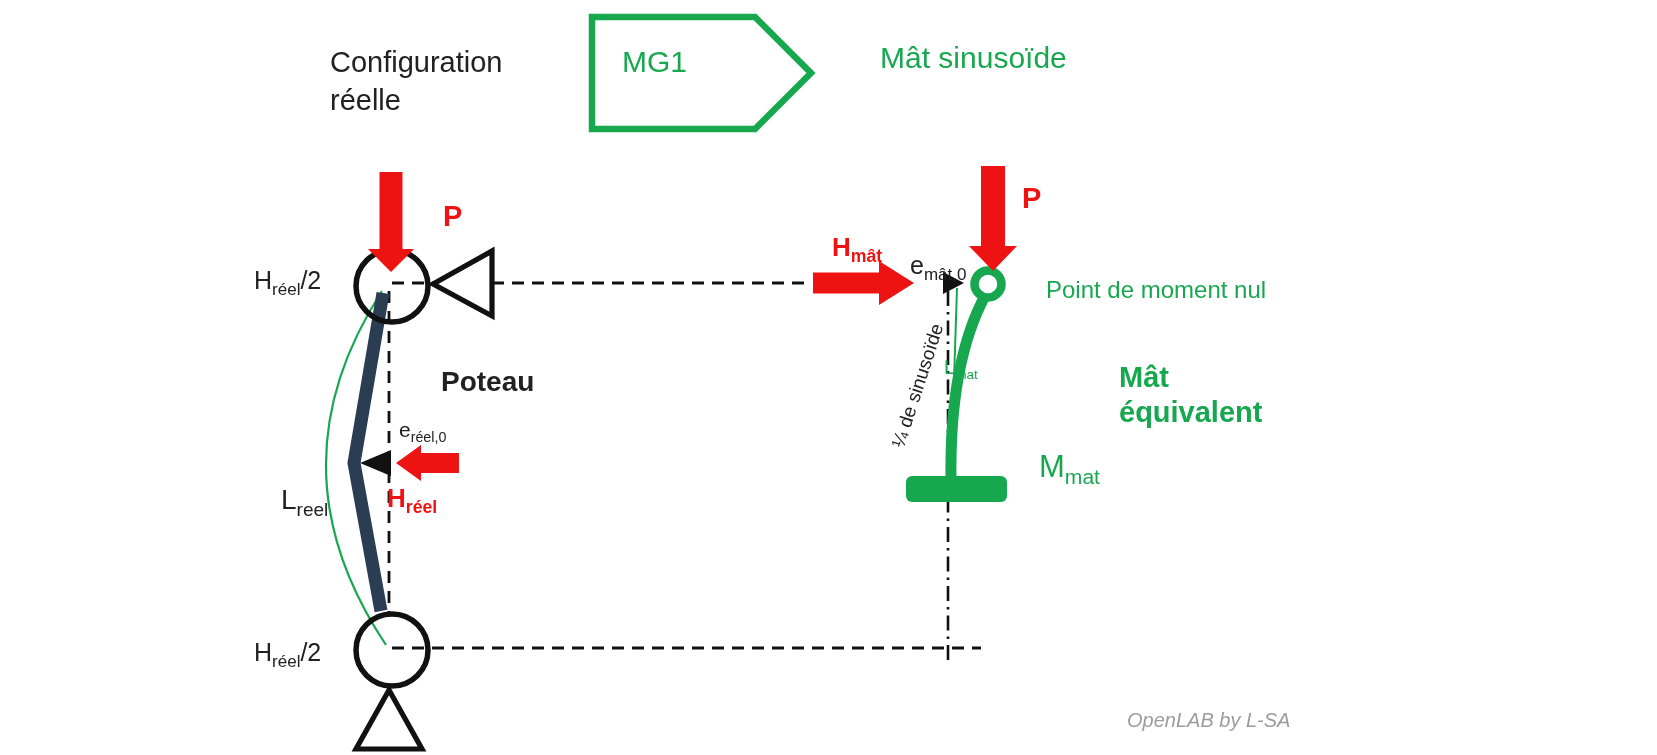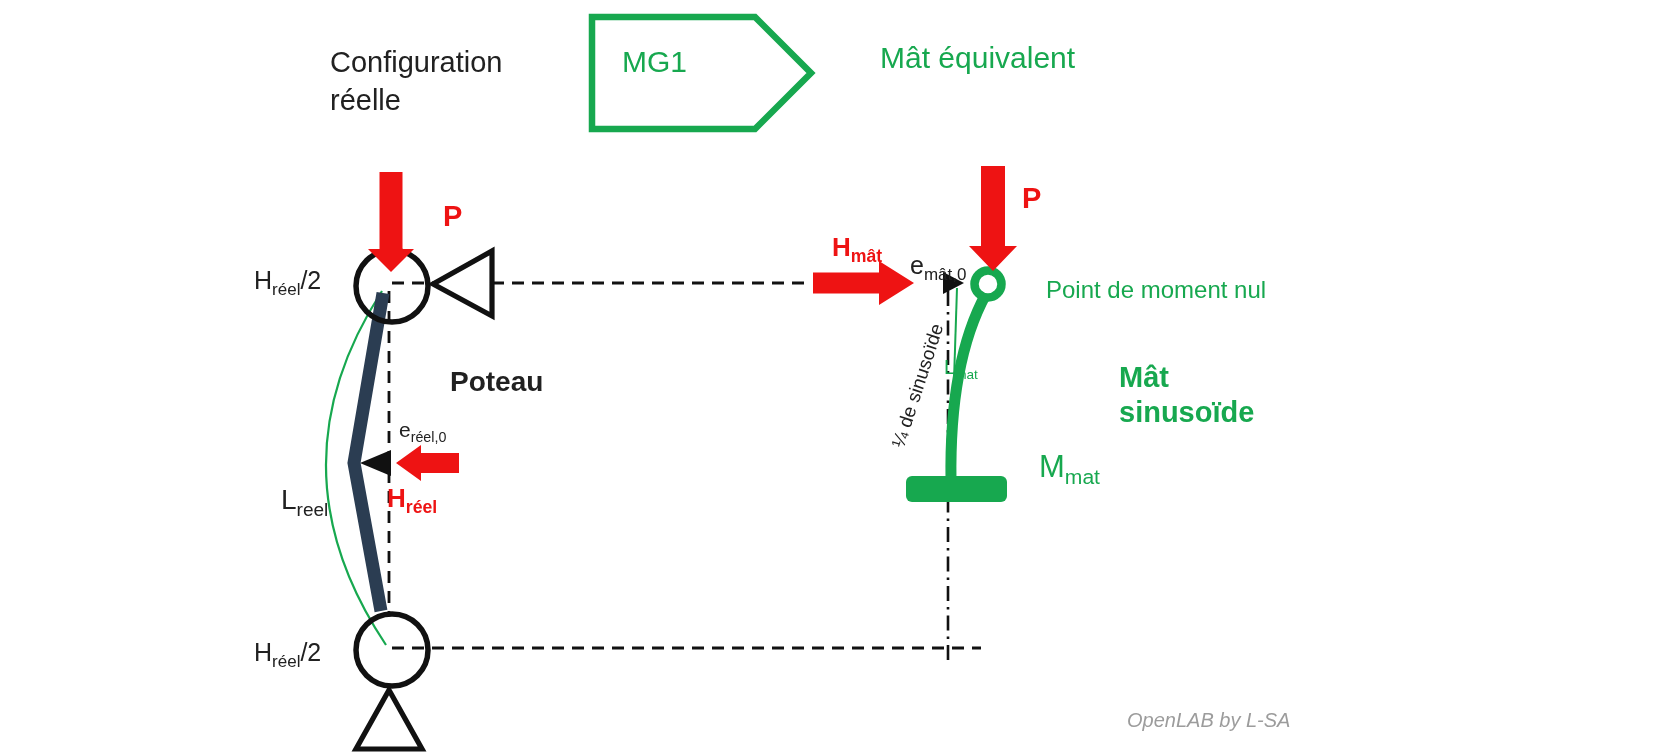--- a/index.html
+++ b/index.html
@@ -63,27 +63,27 @@
     <path class="red-shape" d="M981 166 H1005 V246 H1017 L993 271 L969 246 H981 Z"></path>
     <path class="red-shape" d="M813 272.5 H879 V261 L914 283 L879 305 V293.5 H813 Z"></path>
     <polygon class="black-shape" points="964,283 943,272 943,294"></polygon>
   </svg>
 
   <div class="lbl" style="left:330px;top:43px;font-size:29px;line-height:38px;">
     <span>Configuration</span><br>
     <span>réelle</span>
   </div>
   <div class="lbl green" style="left:622px;top:45px;font-size:30px;">MG1</div>
-  <div class="lbl green" style="left:880px;top:41px;font-size:30px;">Mât équivalent</div>
+  <div class="lbl green" style="left:880px;top:41px;font-size:30px;">Mât sinusoïde</div>
 
   <div class="lbl" style="left:254px;top:266px;font-size:25px;">
     <span>H</span><sub>réel</sub><span>/2</span>
   </div>
   <div class="lbl red bold" style="left:443px;top:200px;font-size:29px;">P</div>
-  <div class="lbl bold" style="left:450px;top:366px;font-size:28px;">Poteau</div>
+  <div class="lbl bold" style="left:441px;top:366px;font-size:28px;">Poteau</div>
   <div class="lbl" style="left:399px;top:418px;font-size:21px;">
     <span>e</span><sub>réel,0</sub>
   </div>
   <div class="lbl red bold" style="left:387px;top:484px;font-size:26px;">
     <span>H</span><sub>réel</sub>
   </div>
   <div class="lbl" style="left:281px;top:484px;font-size:28px;">
     <span>L</span><sub>reel</sub>
   </div>
   <div class="lbl" style="left:254px;top:638px;font-size:25px;">
@@ -100,17 +100,17 @@
   <div class="lbl green" style="left:1046px;top:276px;font-size:24px;">Point de moment nul</div>
   <div class="lbl rot-note" style="left:898px;top:436px;font-size:19px;">¼ de sinusoïde</div>
   <div class="lbl green" style="left:944px;top:356px;font-size:20px;">
     <span>L</span><sub>mat</sub>
   </div>
   <div class="lbl green" style="left:1039px;top:449px;font-size:31px;">
     <span>M</span><sub>mat</sub>
   </div>
   <div class="lbl green bold" style="left:1119px;top:360px;font-size:29px;line-height:35px;">
     <span>Mât</span><br>
-    <span>sinusoïde</span>
+    <span>équivalent</span>
   </div>
 
   <div class="lbl italic gray" style="left:1127px;top:709px;font-size:20px;">OpenLAB by L-SA</div>
 </div>
 
 </body></html>

